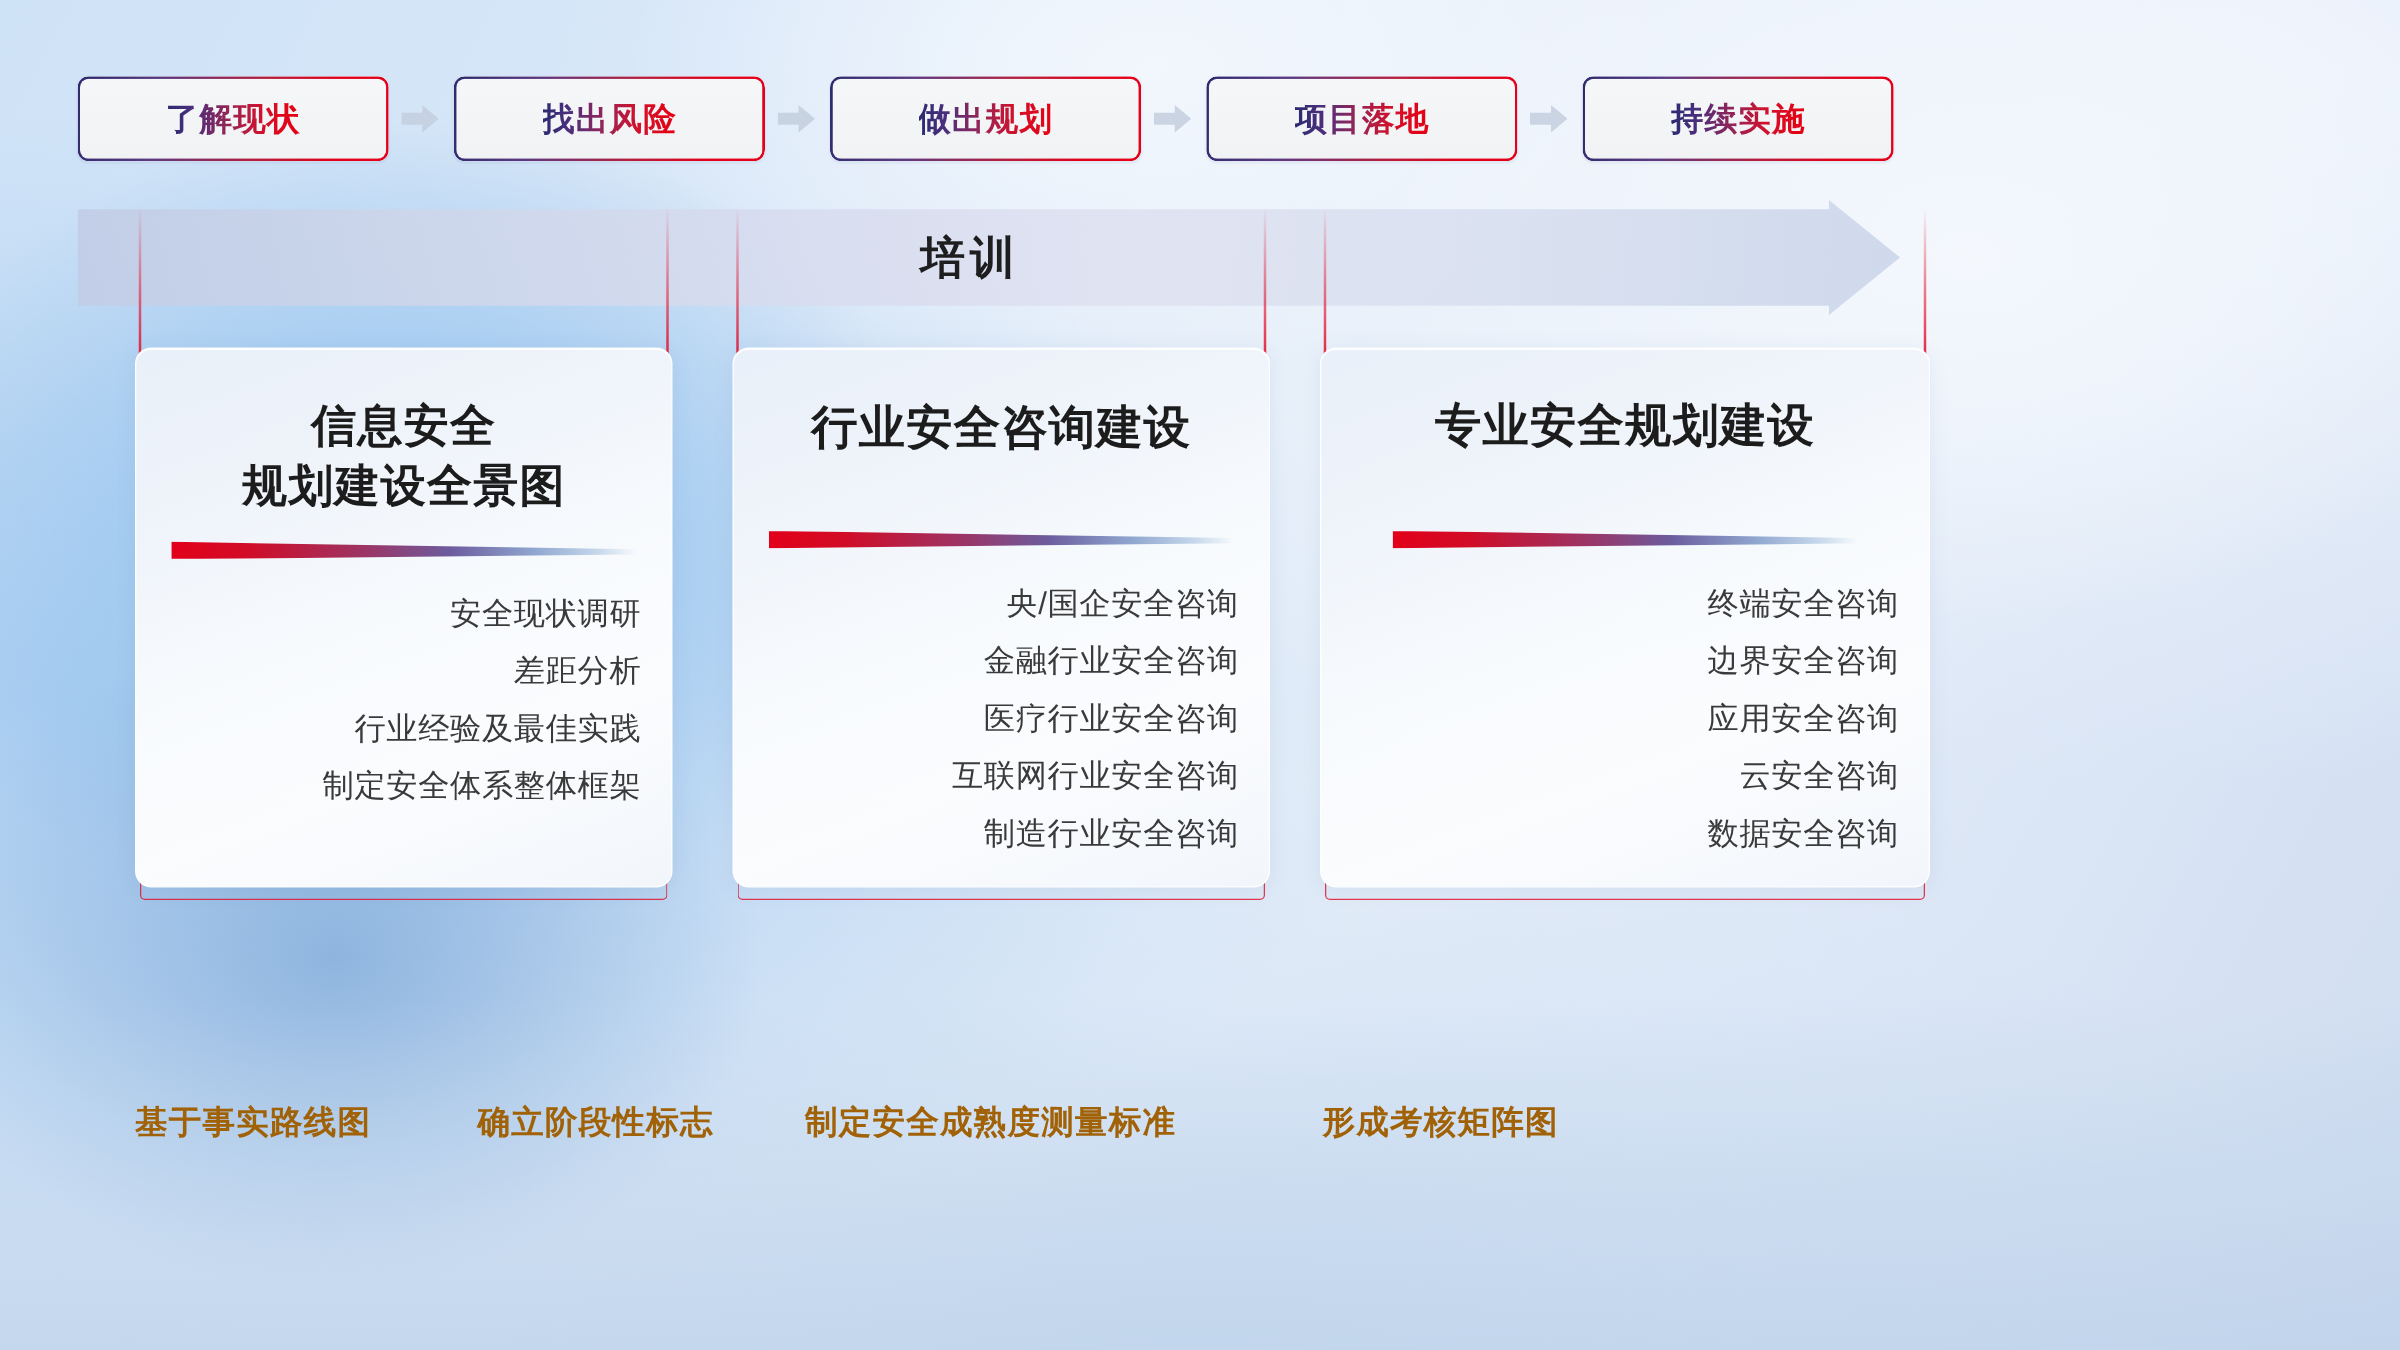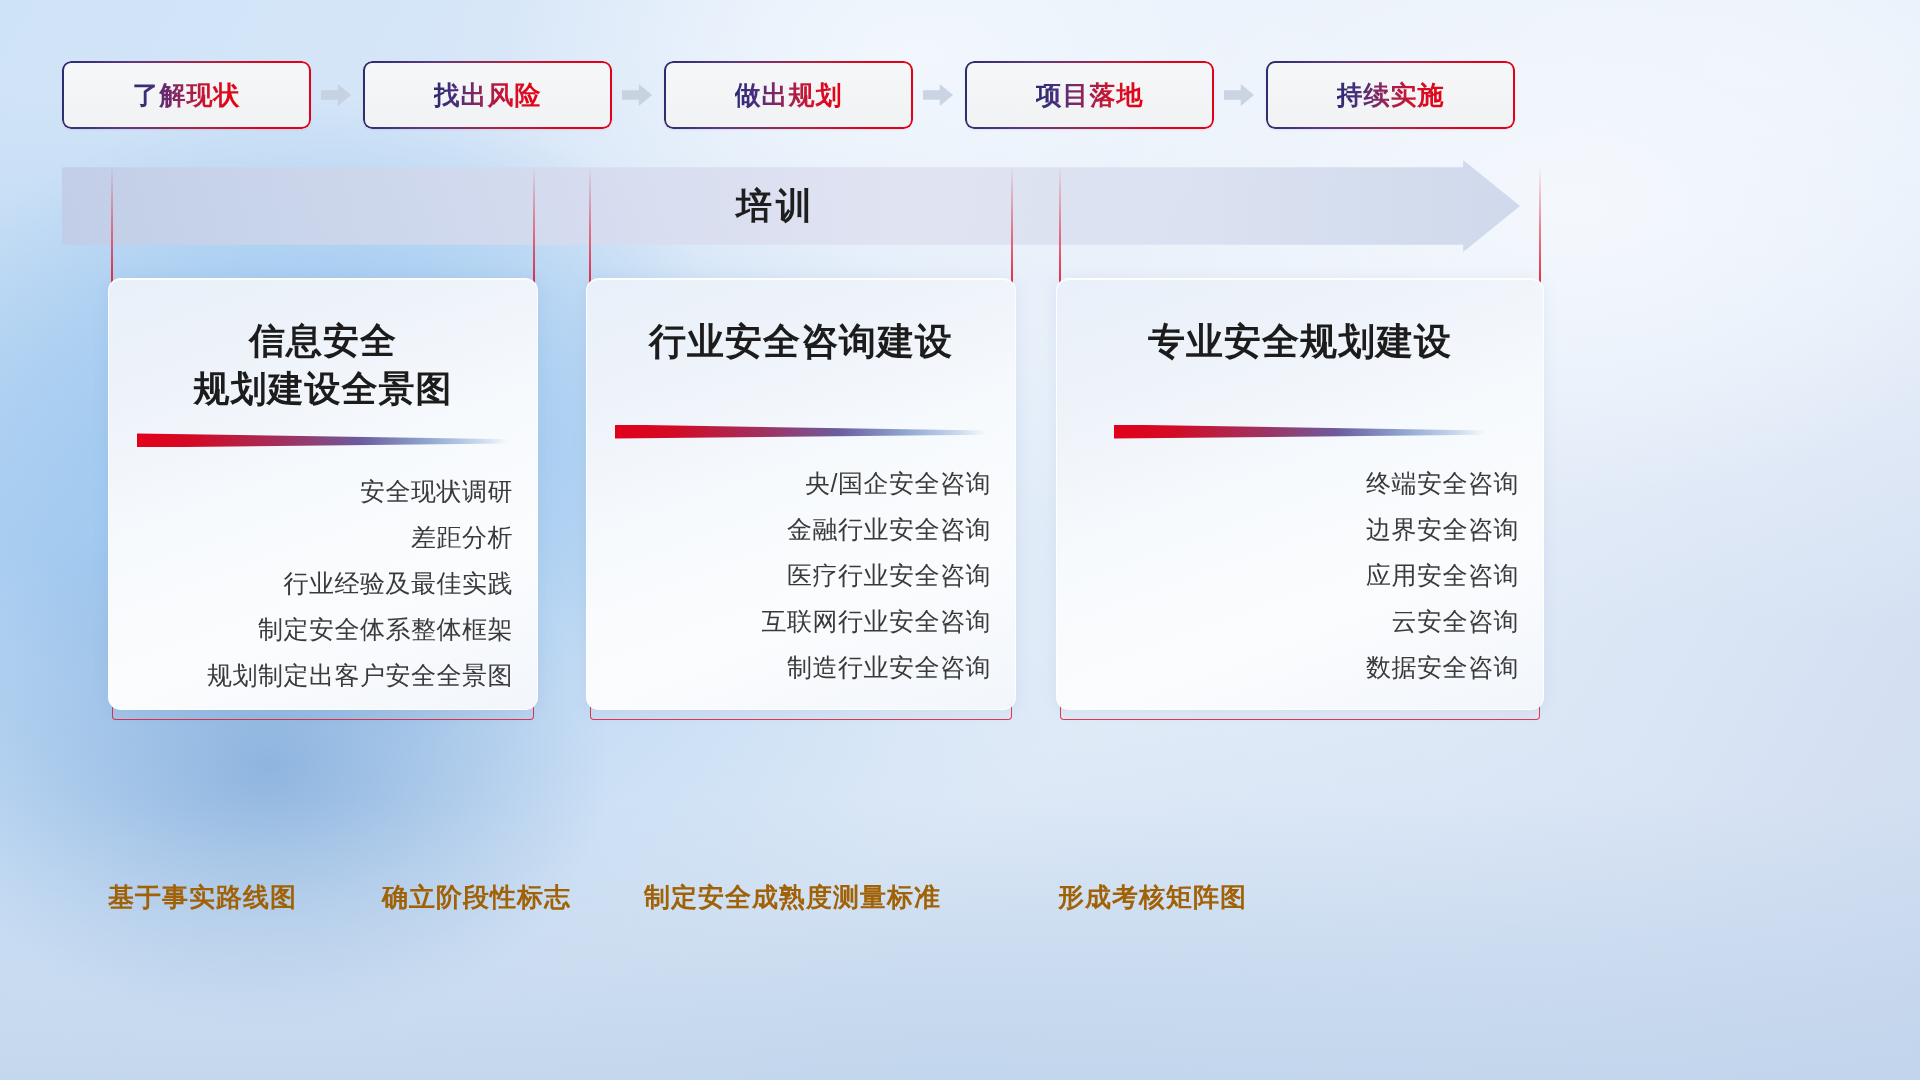--- a/index.html
+++ b/index.html
@@ -237,21 +237,20 @@
       <div class="divider-box">
         <div class="divider">
             <i></i>
           </div>
       </div>
       <ul class="card-list">
         <li>安全现状调研</li>
         <li>差距分析</li>
         <li>行业经验及最佳实践</li>
         <li>制定安全体系整体框架</li>
-        <li>规划制定出客户安全全景图</li>
       </ul>
     </div>
   </div>
 
   <div class="card-wrap c2">
     <div class="card-frame"></div>
     <div class="card">
       <div class="card-title">
         <div>行业安全咨询建设</div>
       </div>

